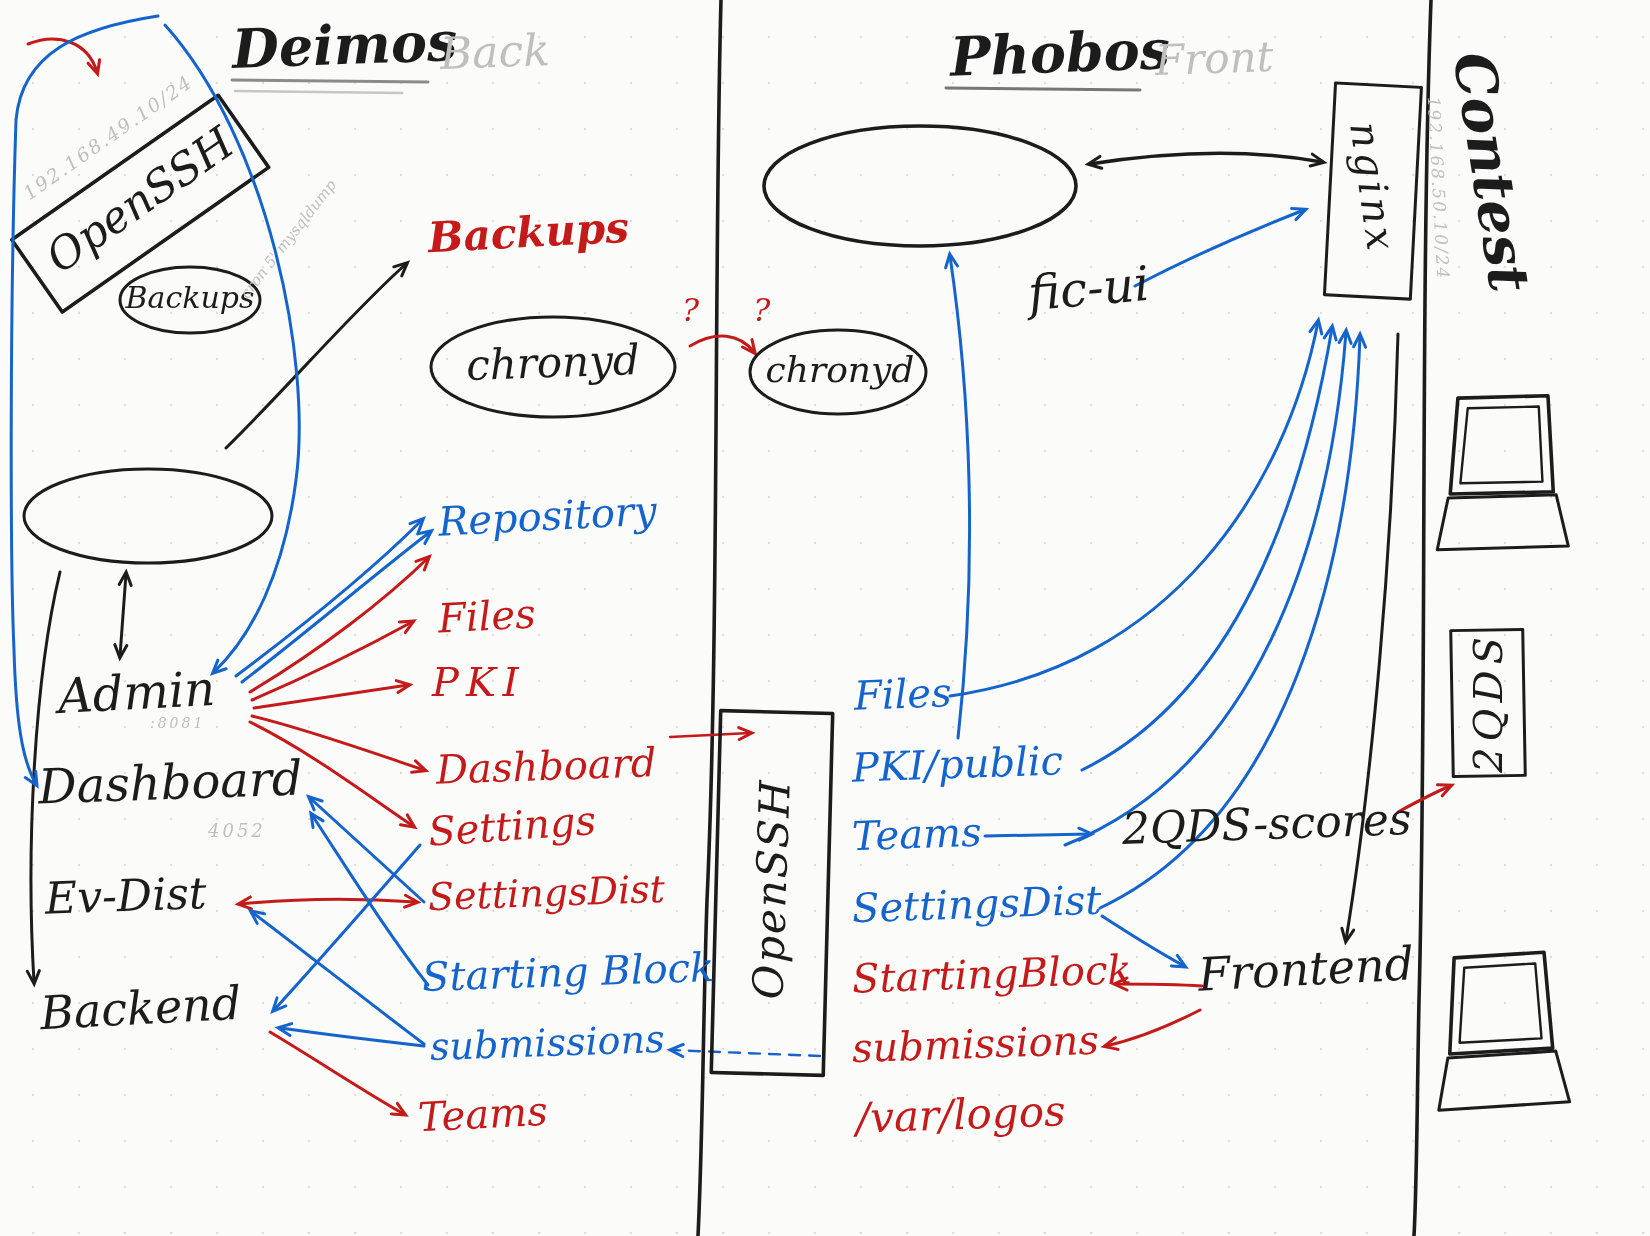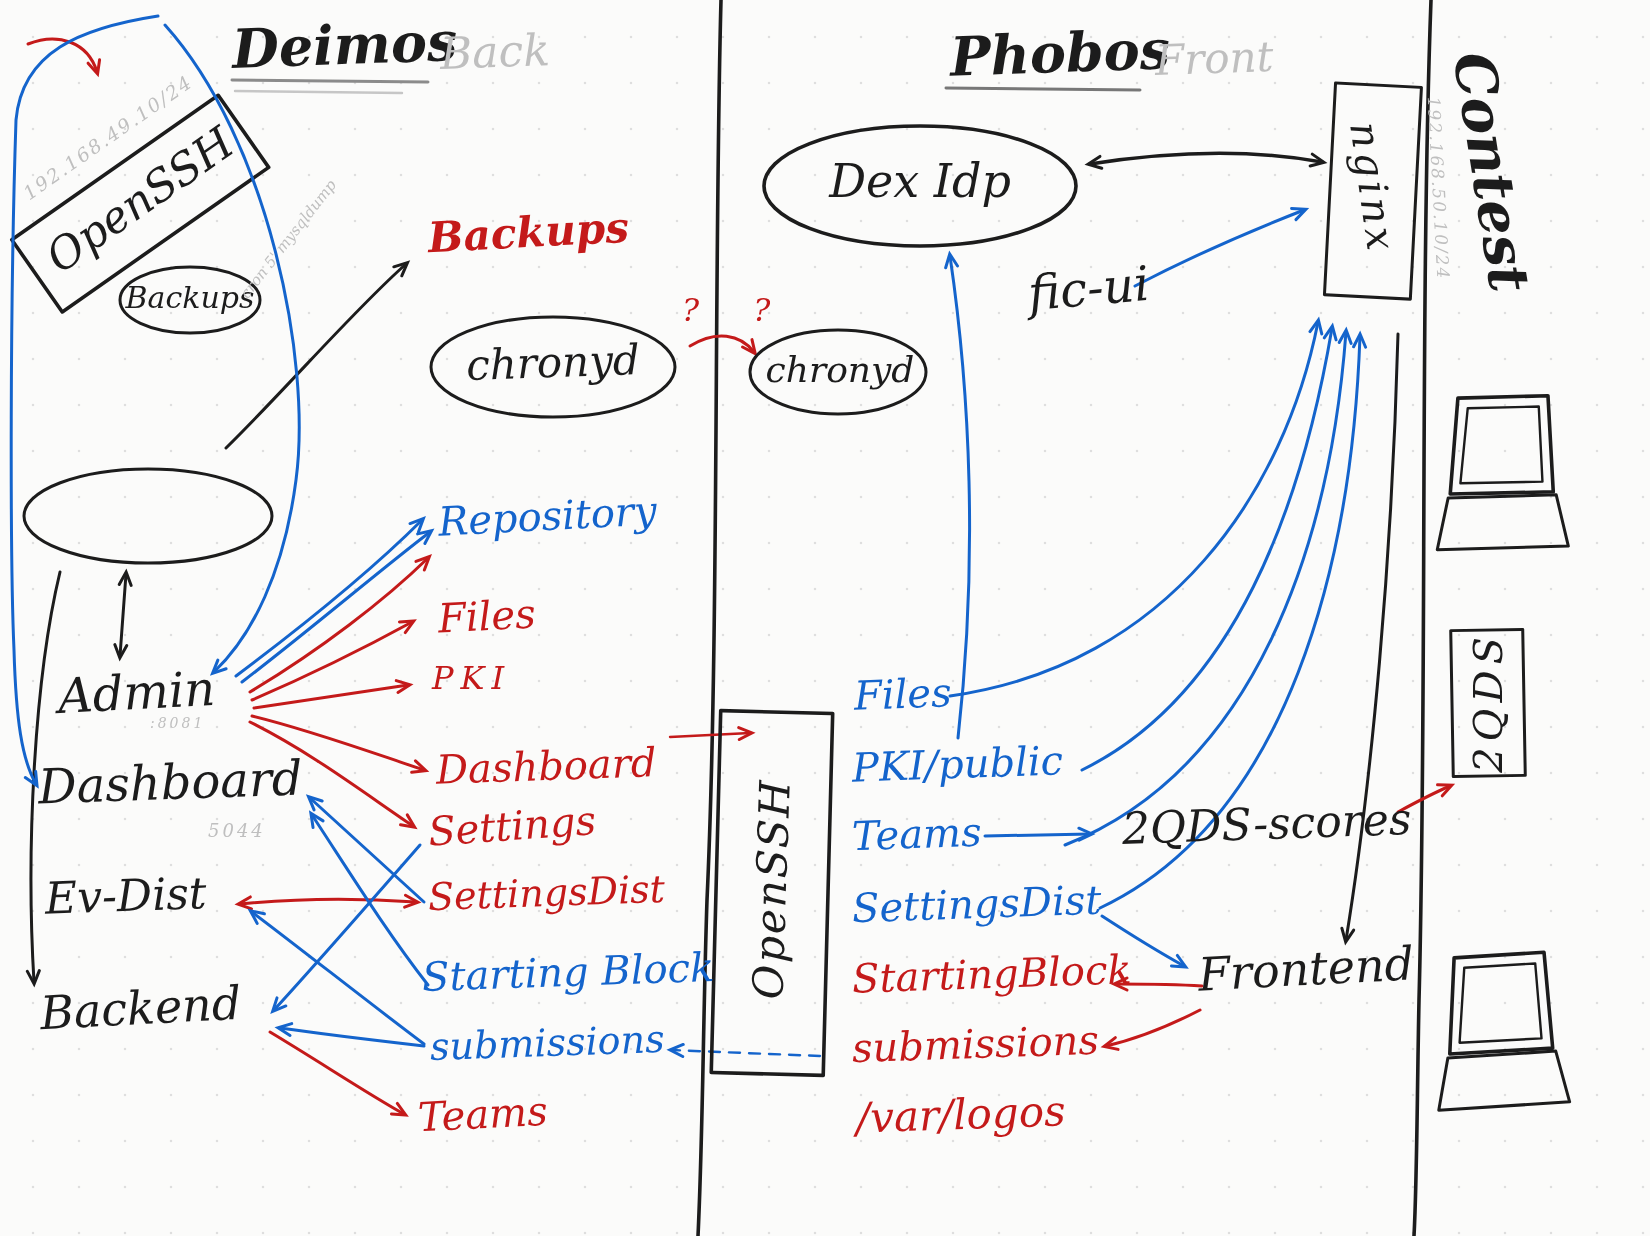--- a/index.html
+++ b/index.html
@@ -127,41 +127,40 @@
 <div class="t c" style="left:120px;top:283px;width:140px;font-size:30px">Backups</div>
 <div class="t r big" style="left:428px;top:212px;font-size:42px;transform:rotate(-3deg)">Backups</div>
 <div class="t c" style="left:438px;top:342px;width:230px;font-size:42px;transform:rotate(-2deg)">chronyd</div>
 <div class="t g" style="left:238px;top:292px;font-size:15px;transform:rotate(-52deg);transform-origin:left top">cron 5' mysqldump</div>
 
 
 <div class="t" style="left:58px;top:668px;font-size:48px;transform:rotate(-3deg)">Admin</div>
 <div class="t g" style="left:150px;top:716px;font-size:14px;letter-spacing:3px">:8081</div>
 
 <div class="t" style="left:38px;top:758px;font-size:48px;transform:rotate(-2deg)">Dashboard</div>
-<div class="t g" style="left:208px;top:822px;font-size:18px;letter-spacing:3px">5044</div>
+<div class="t g" style="left:208px;top:822px;font-size:18px;letter-spacing:3px">4052</div>
 
 <div class="t" style="left:45px;top:874px;font-size:44px;transform:rotate(-2deg)">Ev-Dist</div>
 <div class="t" style="left:40px;top:985px;font-size:46px;transform:rotate(-3deg)">Backend</div>
 
 <div class="t b" style="left:438px;top:496px;font-size:40px;transform:rotate(-3deg)">Repository</div>
 <div class="t r" style="left:438px;top:596px;font-size:40px;transform:rotate(-3deg)">Files</div>
-<div class="t r" style="left:432px;top:662px;font-size:32px;letter-spacing:7px">PKI</div>
+<div class="t r" style="left:432px;top:662px;font-size:40px;letter-spacing:7px">PKI</div>
 <div class="t r" style="left:436px;top:746px;font-size:40px;transform:rotate(-2deg)">Dashboard</div>
 <div class="t r" style="left:428px;top:806px;font-size:40px;transform:rotate(-4deg)">Settings</div>
 <div class="t r" style="left:428px;top:874px;font-size:38px;transform:rotate(-2deg)">SettingsDist</div>
 <div class="t b" style="left:422px;top:952px;font-size:40px;transform:rotate(-2deg)">Starting Block</div>
 <div class="t b" style="left:430px;top:1024px;font-size:38px;transform:rotate(-2deg)">submissions</div>
 <div class="t r" style="left:418px;top:1094px;font-size:40px;transform:rotate(-3deg)">Teams</div>
 
 <div class="t c" style="left:612px;top:868px;width:320px;font-size:42px;letter-spacing:2px;transform:rotate(-88deg)">OpenSSH</div>
 
 <div class="t big" style="left:950px;top:26px;font-size:54px;transform:rotate(-2deg)">Phobos</div>
 <div class="t g" style="left:1155px;top:38px;font-size:42px;transform:rotate(-2deg)">Front</div>
 
-<div class="t c" style="left:790px;top:158px;width:260px;font-size:46px">Dex Idp</div>
 <div class="t c" style="left:1263px;top:168px;width:220px;font-size:40px;letter-spacing:4px;transform:rotate(82deg)">nginx</div>
 <div class="t c g" style="left:1318px;top:180px;width:240px;font-size:17px;letter-spacing:2px;transform:rotate(87deg)">192.168.50.10/24</div>
 
 <div class="t c" style="left:750px;top:352px;width:180px;font-size:36px">chronyd</div>
 <div class="t r" style="left:682px;top:294px;font-size:32px;letter-spacing:22px">? ?</div>
 <div class="t" style="left:1028px;top:264px;font-size:48px;transform:rotate(-5deg)">fic-ui</div>
 
 <div class="t b" style="left:854px;top:674px;font-size:40px;transform:rotate(-2deg)">Files</div>
 <div class="t b" style="left:852px;top:744px;font-size:40px;transform:rotate(-2deg)">PKI/public</div>
 <div class="t b" style="left:852px;top:814px;font-size:40px;transform:rotate(-2deg)">Teams</div>

